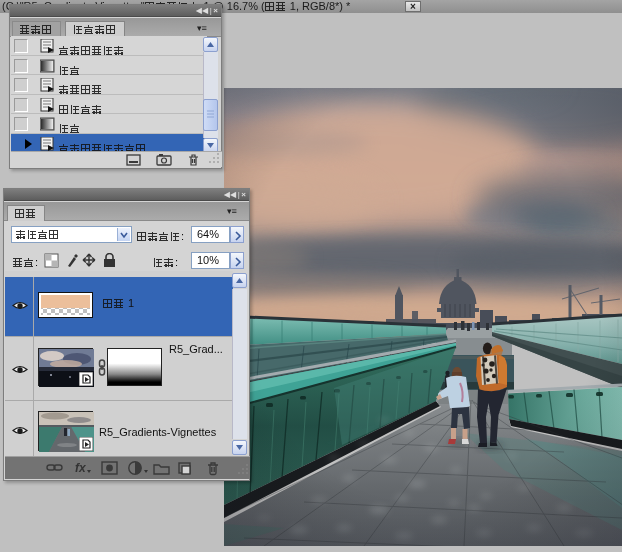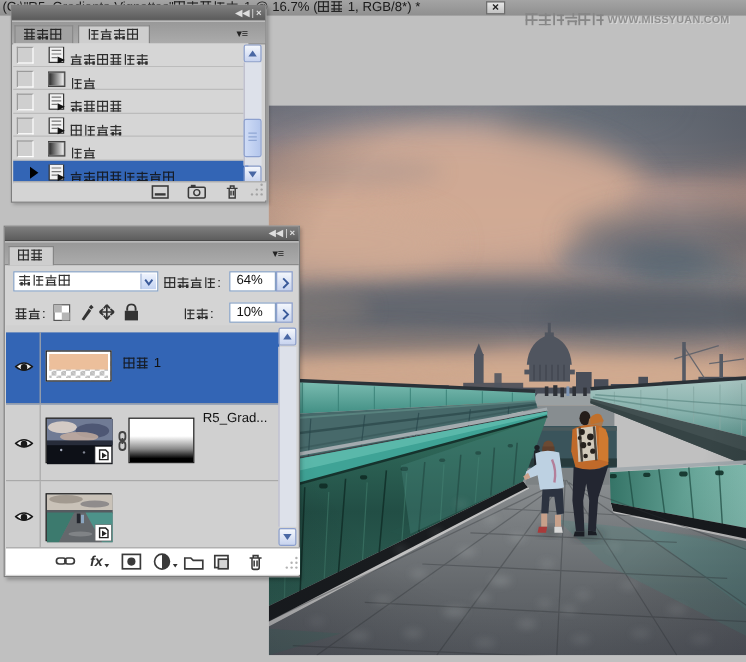--- a/index.html
+++ b/index.html
@@ -47,30 +47,29 @@
 
 #layers{left:3px;top:188px;width:247px;height:293px}
 .combo{position:absolute;background:#fff;border:1px solid #86a0c2;font-size:11px;color:#111}
 .dropbtn{position:absolute;right:1px;top:1px;bottom:1px;width:13px;background:linear-gradient(#eef3fd,#c3d3f2);border-left:1px solid #9ab0d6}
 .lbl{position:absolute;font-size:11px;color:#111;white-space:nowrap}
 #lay-list{position:absolute;left:1px;top:82px;width:228px;height:188px;background:#d0d0d0;overflow:hidden}
 .lrow{position:relative;border-bottom:1px solid #a9a9a9;font-size:11px;color:#111}
 .eyecol{position:absolute;left:0;top:0;bottom:0;width:29px;border-right:1px solid #a9a9a9}
 .eye{position:absolute;left:7px}
 .lthumb{position:absolute;border:1px solid #222;background:#888}
-.foot2{position:absolute;left:1px;bottom:1px;width:245px;height:23px;background:#ffffff;border-top:1px solid #9f9f9f}
+.foot2{position:absolute;left:1px;bottom:1px;width:245px;height:23px;background:#737373;border-top:1px solid #9f9f9f}
 .checker{background-color:#fff;background-image:linear-gradient(45deg,#bfbfbf 25%,transparent 25%,transparent 75%,#bfbfbf 75%),linear-gradient(45deg,#bfbfbf 25%,transparent 25%,transparent 75%,#bfbfbf 75%);background-size:8px 8px;background-position:0 0,4px 4px}
 </style></head>
 <body>
 <div id="stage">
 <div id="titlebar">
       <span class="tx">(C:\"R5_Gradients-Vignettes"<i class="g ga"></i><i class="g gb"></i><i class="g gd"></i><i class="g gc"></i><i class="g ge"></i>-1 @ 16.7% (<i class="g ga"></i><i class="g gd"></i> 1, RGB/8*) *</span>
       <span id="closebox">×</span>
     </div>
-<div id="wmark"><i class="w wa"></i><i class="w wb"></i><i class="w wc"></i><i class="w wd"></i><i class="w wa"></i><i class="w wc"></i>&nbsp;WWW.MISSYUAN.COM</div>
 <div id="photo" style="position:absolute;left:224px;top:88px;width:398px;height:458px">
 <svg width="398" height="458" viewBox="0 0 398 458">
 <defs>
 <linearGradient id="sky" x1="0" y1="0" x2="0" y2="1">
 <stop offset="0" stop-color="#90909a"></stop>
             <stop offset=".1" stop-color="#9c949b"></stop>
 <stop offset=".22" stop-color="#b39690"></stop>
             <stop offset=".36" stop-color="#c7a292"></stop>
 <stop offset=".5" stop-color="#b3978c"></stop>
             <stop offset=".62" stop-color="#8a8283"></stop>
@@ -541,20 +540,21 @@
               <rect x="25" y="16" width="3" height="8" fill="#23262e"></rect>
               <rect x="28.5" y="17" width="2.5" height="7" fill="#8ba6c0"></rect>
               <ellipse cx="28" cy="33" rx="10" ry="2" fill="#8b8f92" opacity=".7"></ellipse>
             </svg>
 <svg width="14" height="14" style="position:absolute;right:-1px;bottom:-1px">
               <rect x="0" y="0" width="14" height="14" fill="#fff" stroke="#555"></rect>
               <path d="M4 3 h5 l2 2 v6 h-7 Z" fill="none" stroke="#222" stroke-width="1.2"></path>
               <path d="M6 5 l4 2.5 -4 2.5 Z" fill="#222"></path>
             </svg>
 </div>
+<span style="position:absolute;left:94px;top:25px">R5_Gradients-Vignettes</span>
 </div>
 </div>
 <div class="xbtn" style="left:228px;top:84px;width:15px;height:15px">
         <svg width="11" height="10">
           <path d="M5.5 2 L9 7 L2 7 Z" fill="#4a68a4"></path>
         </svg>
       </div>
 <div class="track" style="left:228px;top:100px;width:15px;height:150px"></div>
 <div class="xbtn" style="left:228px;top:251px;width:15px;height:15px">
         <svg width="11" height="10">

